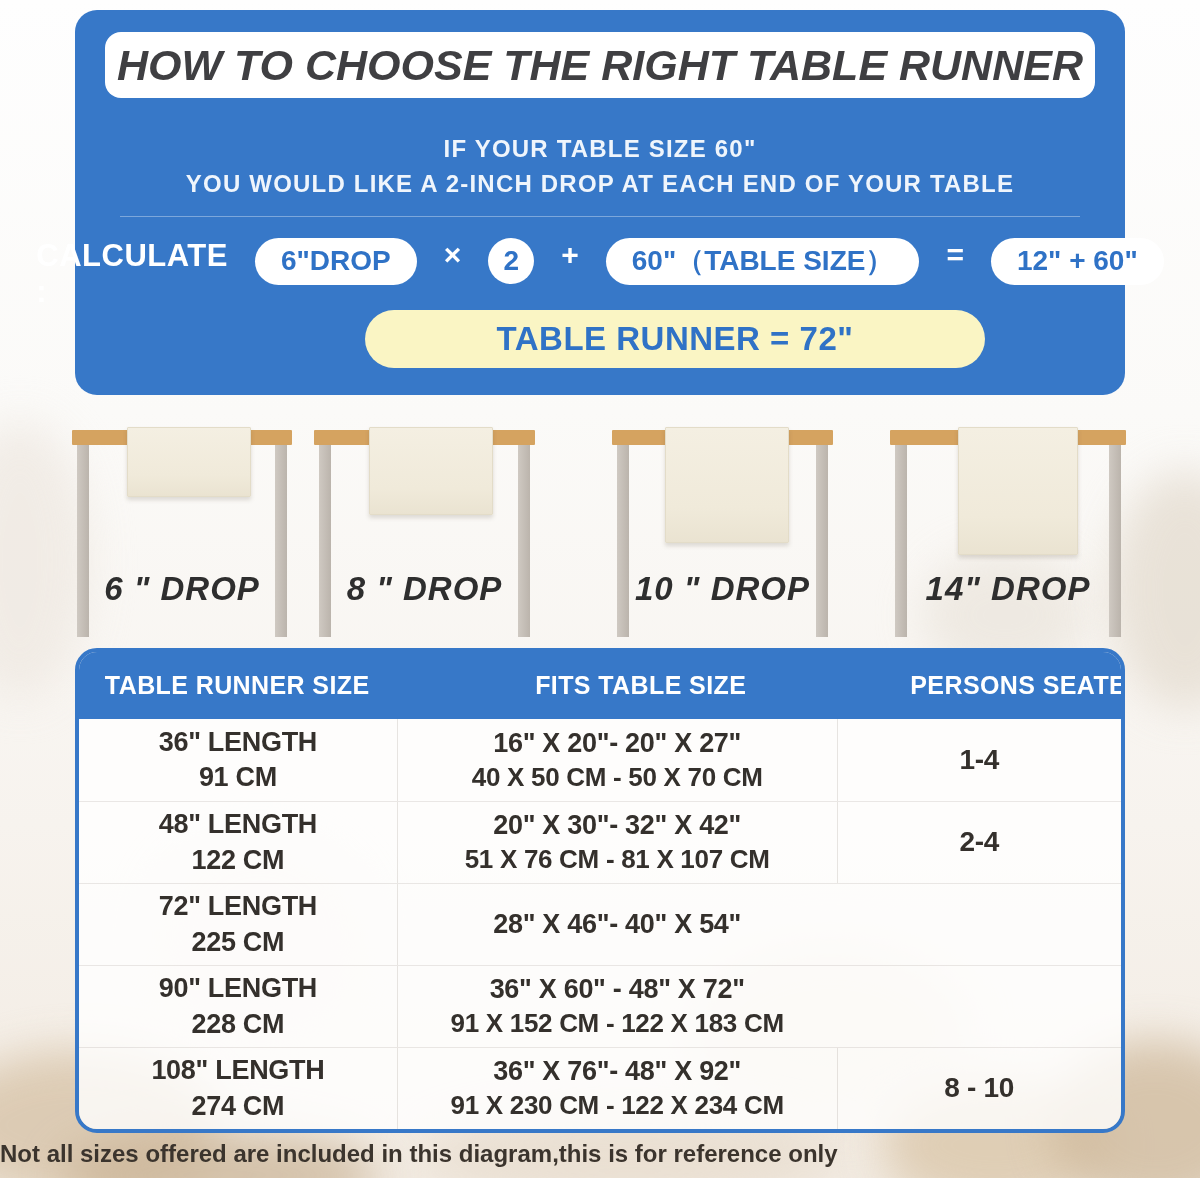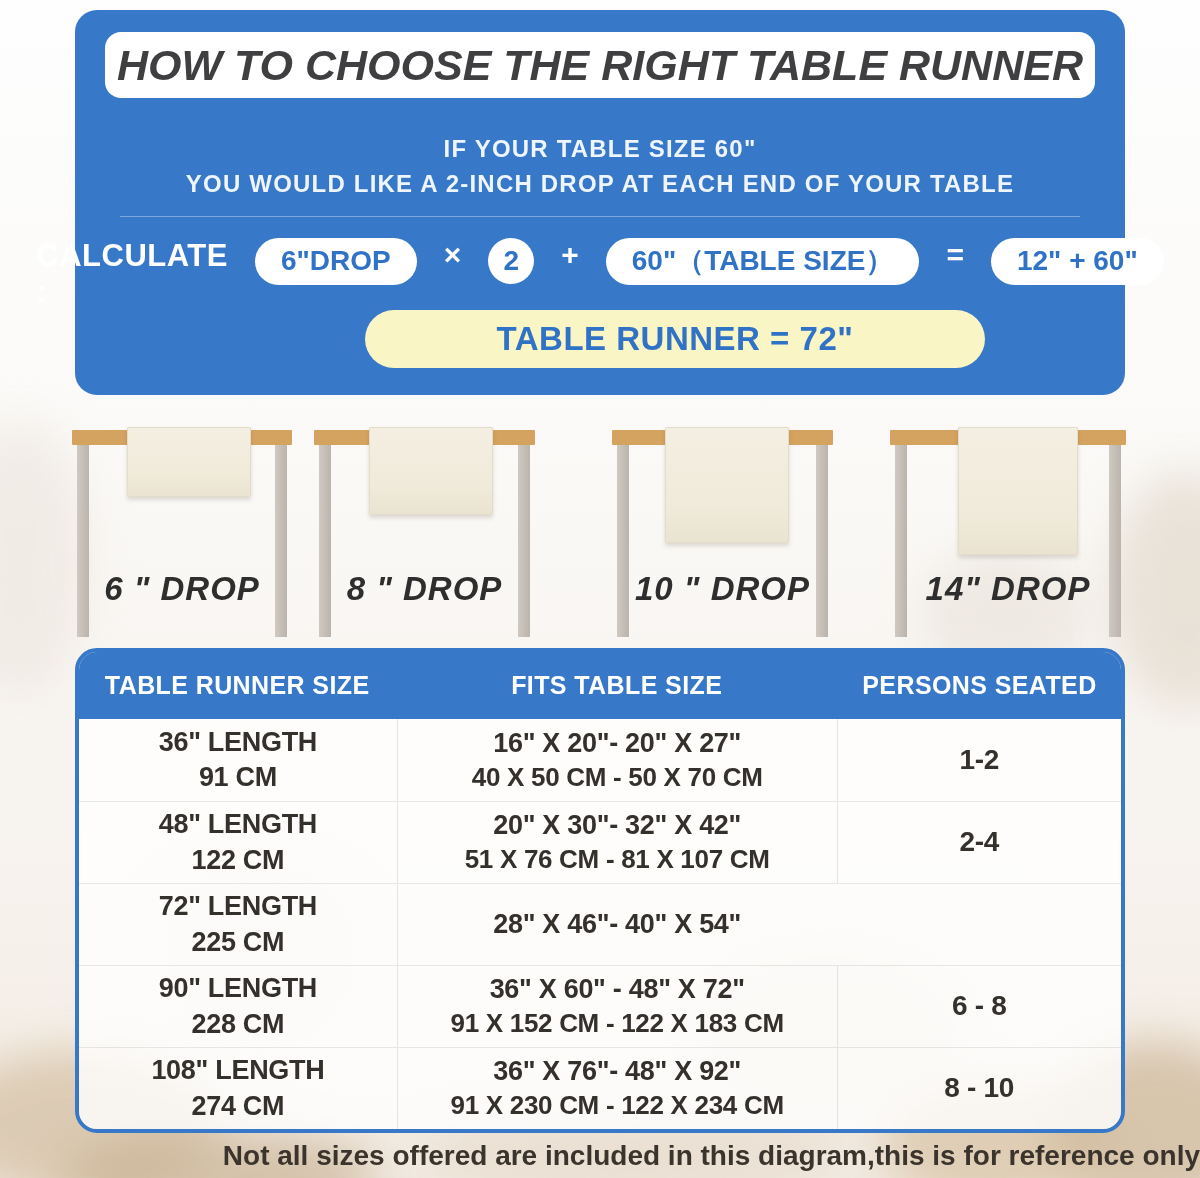--- a/index.html
+++ b/index.html
@@ -71,40 +71,41 @@
     color:#2E2E2E; letter-spacing:1px; white-space:nowrap; z-index:3; }
   
   .size-table {
     position:absolute; left:75px; top:648px; width:1050px; height:485px;
     border:4px solid #3778C8; border-radius:22px; overflow:hidden;
   }
   .st-head {
     position:absolute; top:-1px; left:-1px; right:-1px; height:68px;
     background:#3778C8; display:grid; grid-template-columns:30.5% 42.2% 27.3%;
     align-items:center;
+    gap:24px;
   }
   .st-head span { text-align:center; color:#FFFFFF; font-size:25px;
     font-weight:800; letter-spacing:0.4px; }
   .st-body {
     position:absolute; top:67px; left:0; right:0; bottom:0;
     background:rgba(255,255,255,0.80);
     display:grid; grid-template-rows:repeat(5,1fr);
   }
   .st-row { display:grid; grid-template-columns:30.5% 42.2% 27.3%; }
   .st-row + .st-row { border-top:1px solid rgba(110,100,90,0.14); }
   .st-cell { display:flex; flex-direction:column; justify-content:center;
     align-items:center; text-align:center; }
   .st-cell + .st-cell { border-left:1px solid rgba(110,100,90,0.16); }
   .cl { color:#34302C; font-weight:700; letter-spacing:-0.3px; line-height:1.3; }
   .cl-a { font-size:27px; }
   .cl-b { font-size:26px; }
   .cl-p { font-size:28px; }
   
   .footnote { position:absolute; left:0; top:1140px; width:100%;
-    text-align:right; font-size:28px; font-weight:700; color:#3B342D; }
+    text-align:left; font-size:24px; font-weight:700; color:#3B342D; }
 </style>
 </head>
 <body>
 
 <div class="canvas">
 
   <div class="bg">
     <div class="bg-blob" style="left:-50px; top:420px; width:140px; height:280px; background:#EFE9E2; opacity:.8;"></div>
     <div class="bg-blob" style="left:920px; top:550px; width:170px; height:130px; background:#EAE4DB; opacity:.7;"></div>
     <div class="bg-blob" style="left:1110px; top:470px; width:150px; height:240px; background:#E5DDD1; opacity:.8;"></div>
@@ -177,21 +178,21 @@
       <div class="st-row">
         <div class="st-cell">
           <span class="cl cl-a">36" LENGTH</span>
           <span class="cl cl-a">91 CM</span>
         </div>
         <div class="st-cell">
           <span class="cl cl-a">16" X 20"- 20" X 27"</span>
           <span class="cl cl-b">40 X 50 CM - 50 X 70 CM</span>
         </div>
         <div class="st-cell">
-          <span class="cl cl-p">1-2</span>
+          <span class="cl cl-p">1-4</span>
         </div>
       </div>
 
       <div class="st-row">
         <div class="st-cell">
           <span class="cl cl-a">48" LENGTH</span>
           <span class="cl cl-a">122 CM</span>
         </div>
         <div class="st-cell">
           <span class="cl cl-a">20" X 30"- 32" X 42"</span>
@@ -214,23 +215,20 @@
 
       <div class="st-row">
         <div class="st-cell">
           <span class="cl cl-a">90" LENGTH</span>
           <span class="cl cl-a">228 CM</span>
         </div>
         <div class="st-cell">
           <span class="cl cl-a">36" X 60" - 48" X 72"</span>
           <span class="cl cl-b">91 X 152 CM - 122 X 183 CM</span>
         </div>
-        <div class="st-cell">
-          <span class="cl cl-p">6 - 8</span>
-        </div>
       </div>
 
       <div class="st-row">
         <div class="st-cell">
           <span class="cl cl-a">108" LENGTH</span>
           <span class="cl cl-a">274 CM</span>
         </div>
         <div class="st-cell">
           <span class="cl cl-a">36" X 76"- 48" X 92"</span>
           <span class="cl cl-b">91 X 230 CM - 122 X 234 CM</span>

